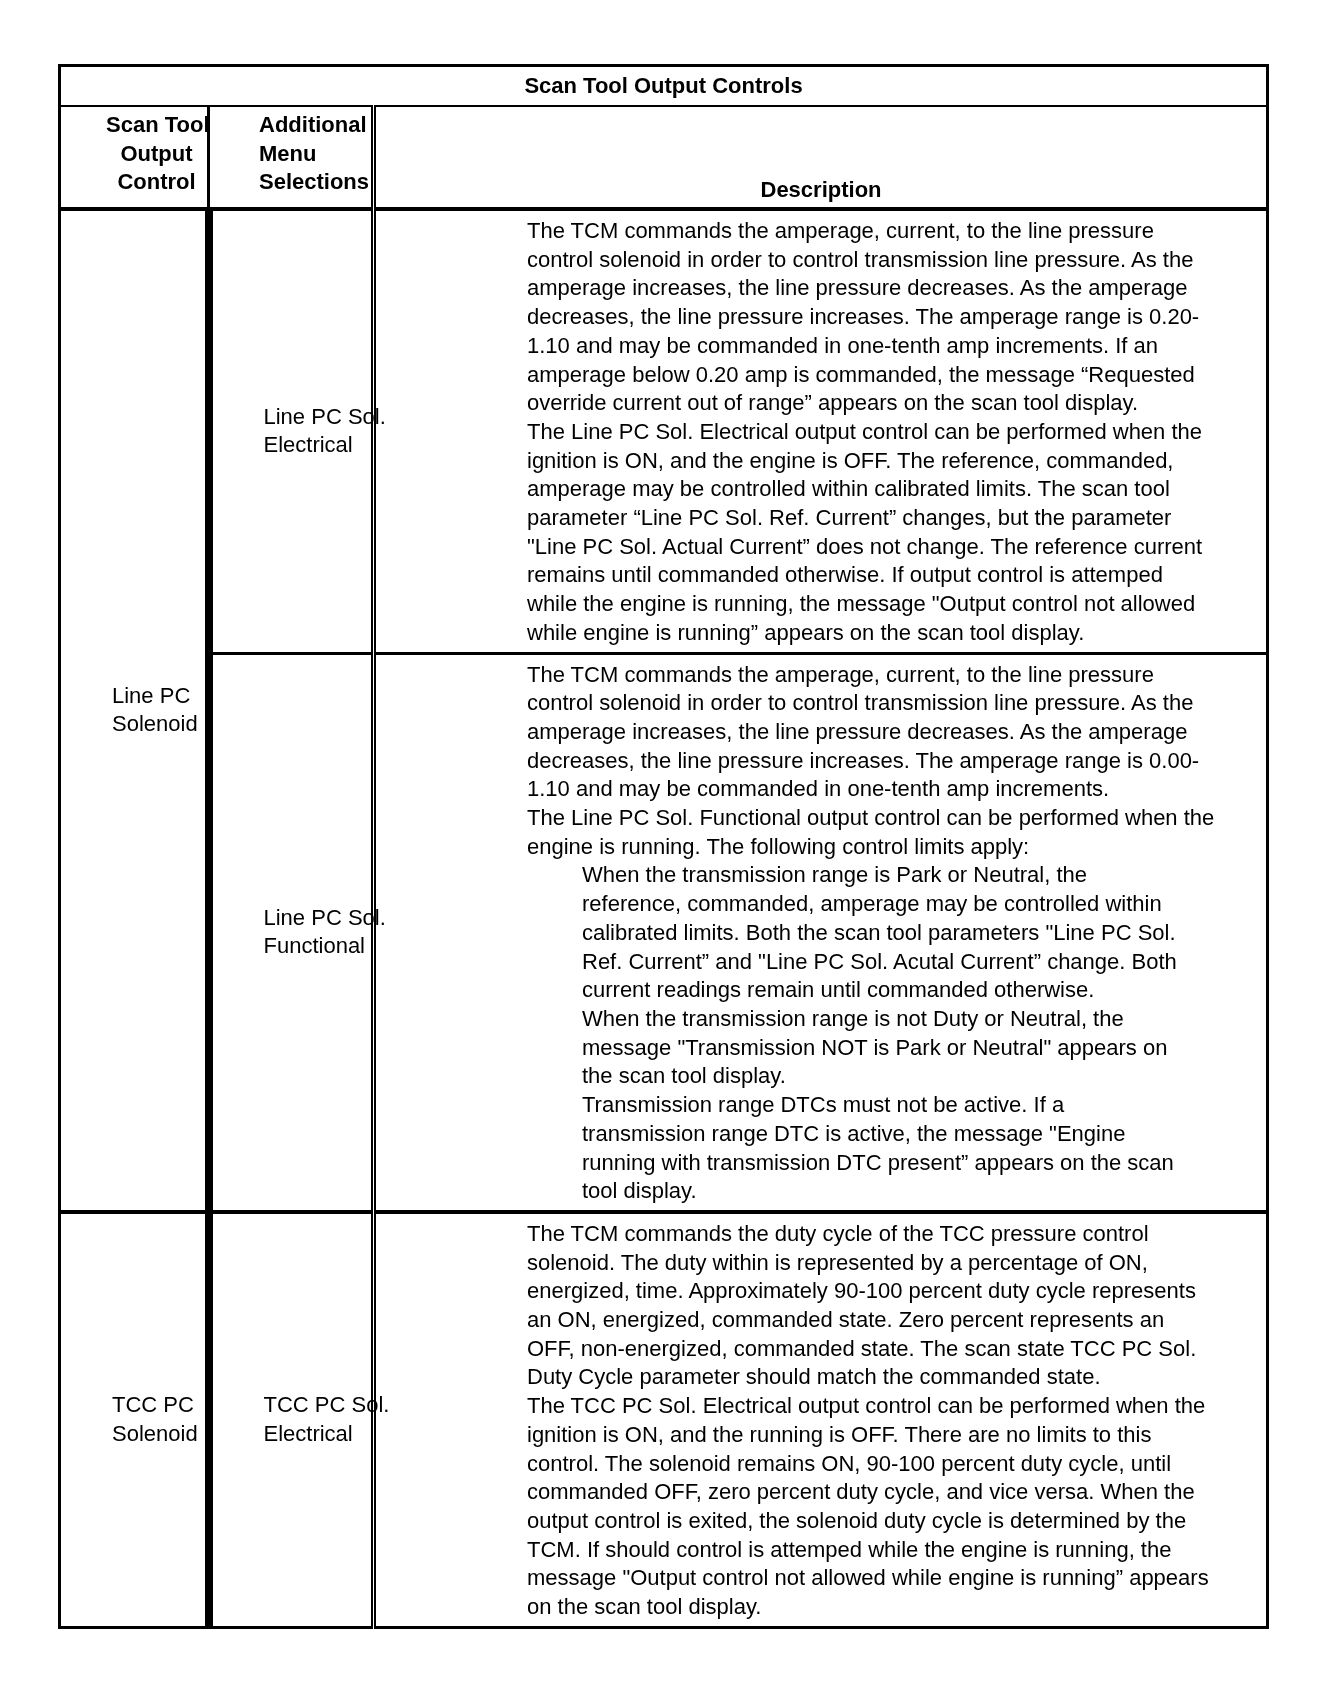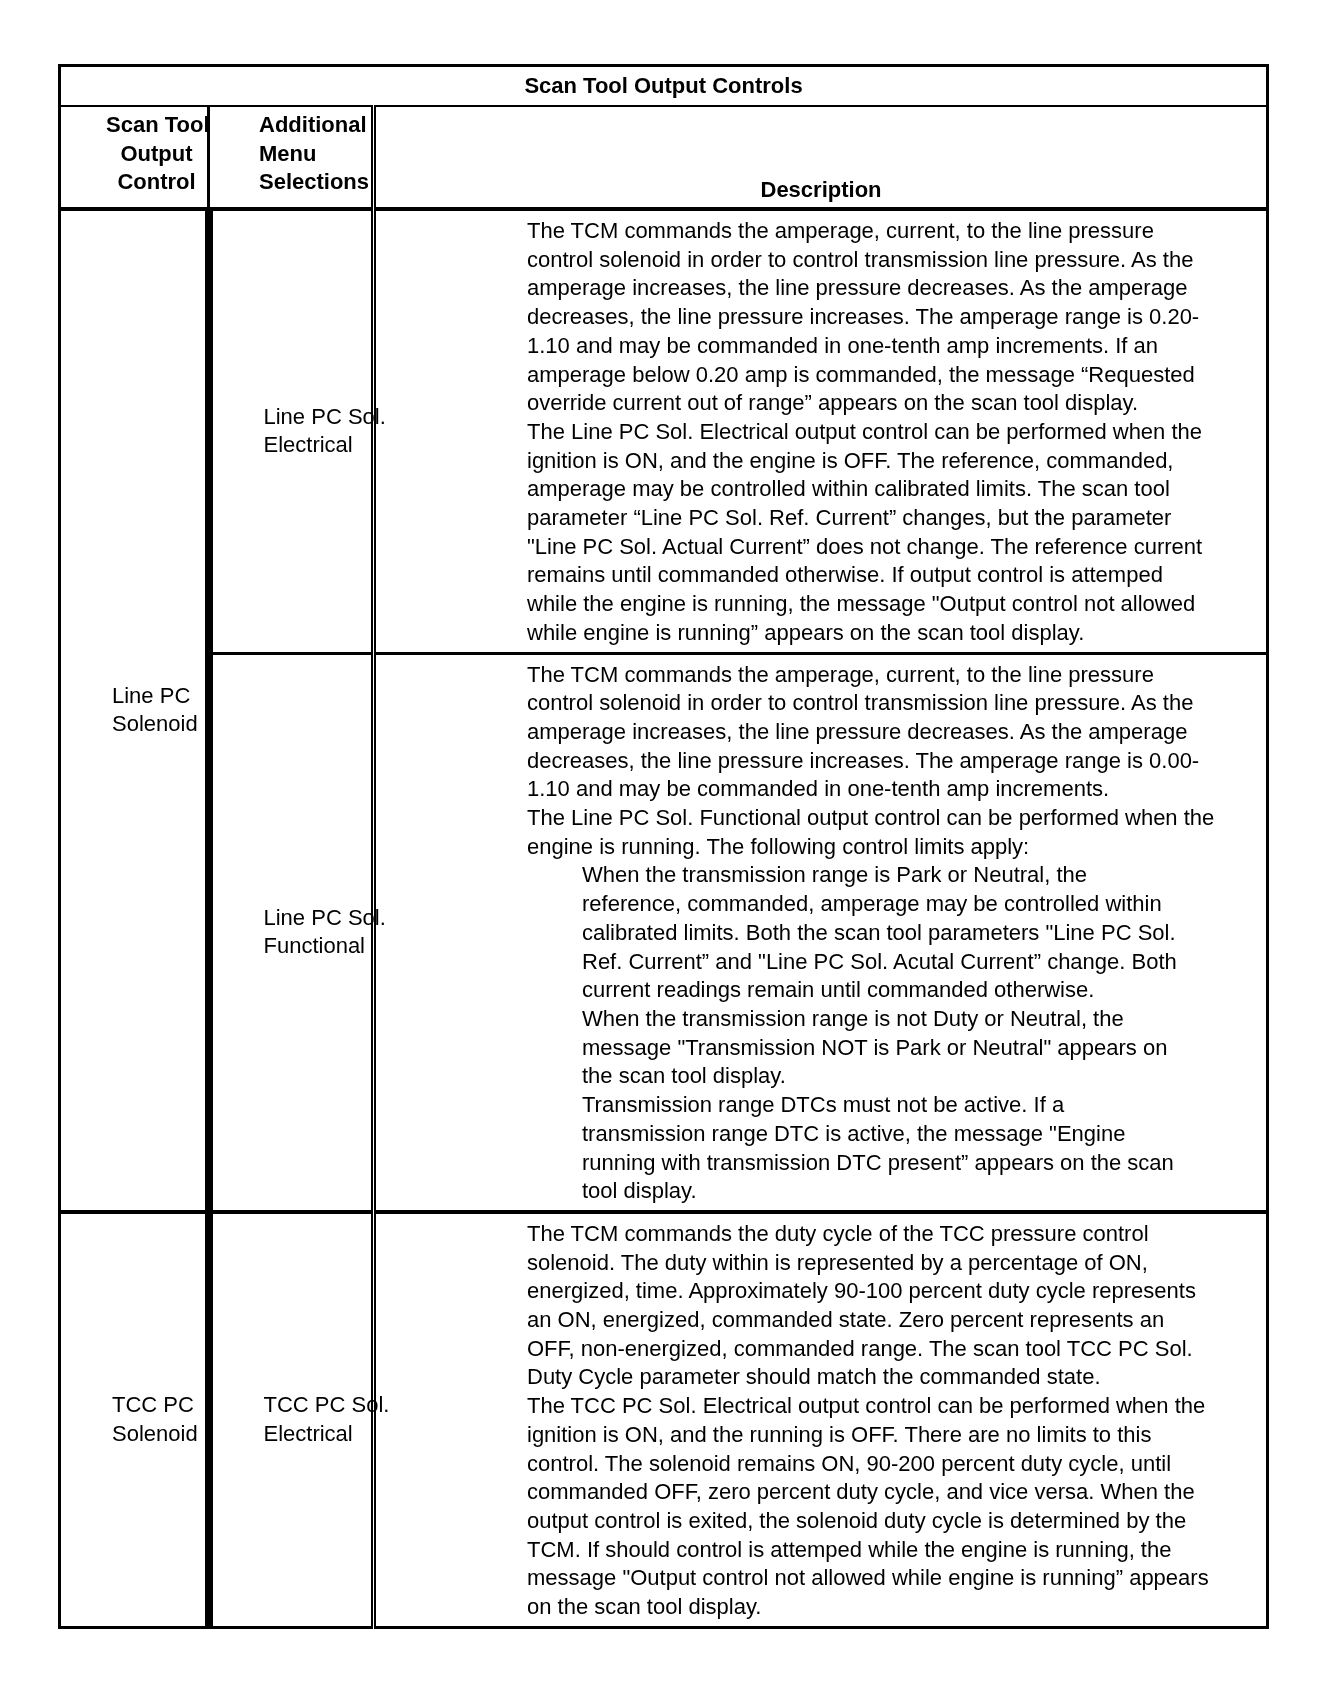--- a/index.html
+++ b/index.html
@@ -196,25 +196,25 @@
       <td class="col2">
         <span class="desc-line">TCC PC Sol.</span>
         <span class="desc-line">Electrical</span>
       </td>
       <td class="col3">
         <div id="desc-2">
               <span class="desc-line">The TCM commands the duty cycle of the TCC pressure control</span>
               <span class="desc-line">solenoid. The duty within is represented by a percentage of ON,</span>
               <span class="desc-line">energized, time. Approximately 90-100 percent duty cycle represents</span>
               <span class="desc-line">an ON, energized, commanded state. Zero percent represents an</span>
-              <span class="desc-line">OFF, non-energized, commanded range. The scan tool TCC PC Sol.</span>
+              <span class="desc-line">OFF, non-energized, commanded state. The scan state TCC PC Sol.</span>
               <span class="desc-line">Duty Cycle parameter should match the commanded state.</span>
               <span class="desc-line">The TCC PC Sol. Electrical output control can be performed when the</span>
               <span class="desc-line">ignition is ON, and the running is OFF. There are no limits to this</span>
-              <span class="desc-line">control. The solenoid remains ON, 90-200 percent duty cycle, until</span>
+              <span class="desc-line">control. The solenoid remains ON, 90-100 percent duty cycle, until</span>
               <span class="desc-line">commanded OFF, zero percent duty cycle, and vice versa. When the</span>
               <span class="desc-line">output control is exited, the solenoid duty cycle is determined by the</span>
               <span class="desc-line">TCM. If should control is attemped while the engine is running, the</span>
               <span class="desc-line">message "Output control not allowed while engine is running” appears</span>
               <span class="desc-line">on the scan tool display.</span>
             </div>
       </td>
     </tr>
   </tbody>
     </table>

